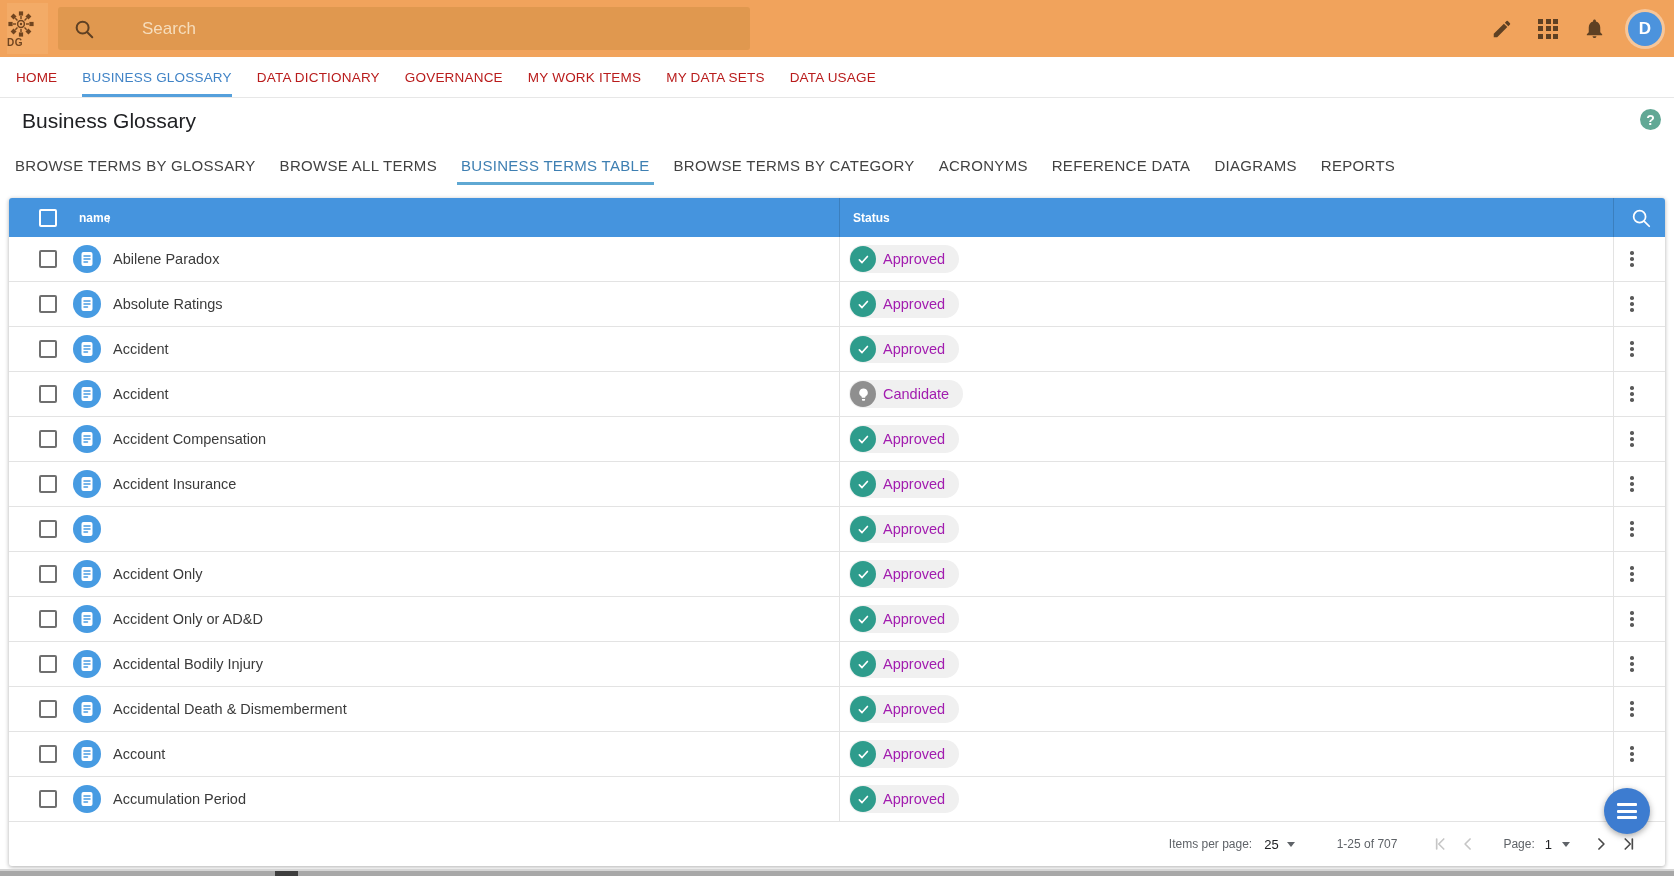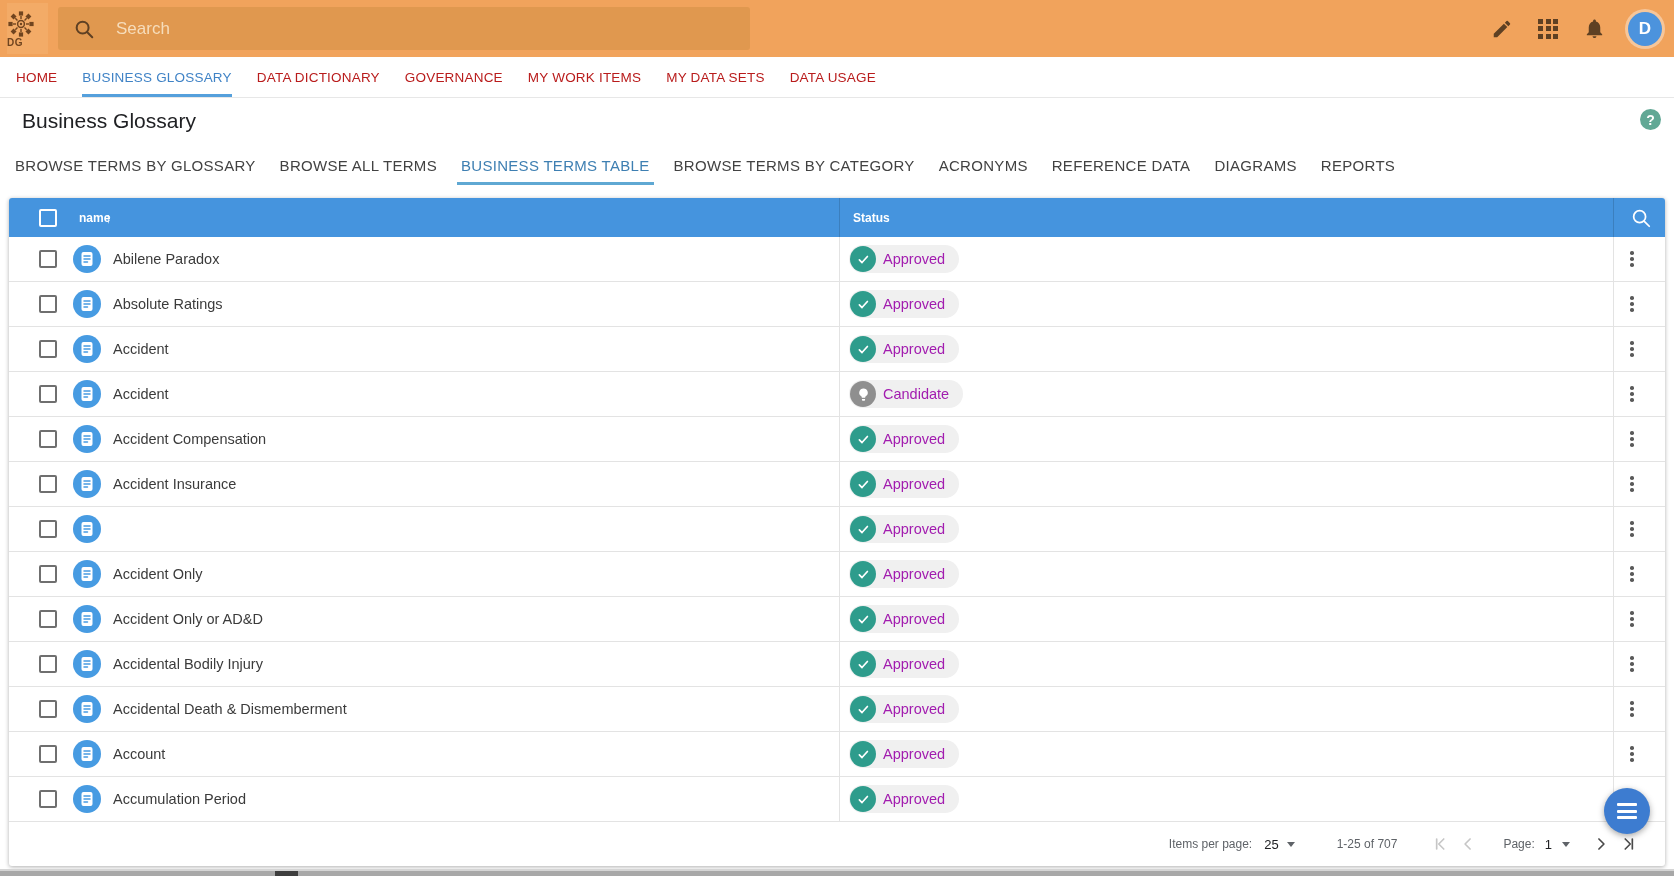--- a/index.html
+++ b/index.html
@@ -7,21 +7,21 @@
   body {
     position: relative; overflow: hidden; background:#fff;
     font-family: "Liberation Sans", sans-serif; color:#3b3b3b;
   }
   
   #appbar { position:absolute; left:0; top:0; width:1674px; height:57px; background:#F1A35C; }
   #logo-tile { position:absolute; left:7px; top:3px; width:41px; height:51px; background:#F3AB67;
     display:flex; flex-direction:column; align-items:flex-start; justify-content:center; cursor:pointer; }
   #logo-tile .dg { font-size:10px; font-weight:bold; color:#70441F; margin-top:-1px; letter-spacing:0.5px; }
   #searchbar { position:absolute; left:58px; top:7px; width:692px; height:43px; background:#E0984F;
-    border-radius:3px; display:flex; align-items:center; }
+    border-radius:3px; display:flex; align-items:center;gap:26px; }
   #searchbar .mag { color:#5E4023; margin-left:15px; display:flex; }
   #search-input { flex:1; background:transparent; border:none; outline:none; margin-left:21px;
     font-size:17px; color:#6b4a26; font-family:"Liberation Sans",sans-serif; }
   #search-input::placeholder { color:#F6DDBC; opacity:1; }
   #appbar-actions { position:absolute; right:12px; top:0; height:57px; display:flex; align-items:center; gap:22px; }
   .abar-btn { width:24px; height:24px; color:#5E4023; display:flex; align-items:center; justify-content:center; cursor:pointer; }
   .grid-ic { display:grid; grid-template-columns:repeat(3,5px); grid-gap:2.5px; }
   .grid-ic i { width:5px; height:5px; background:#5E4023; }
   #avatar { width:34px; height:34px; border-radius:50%; background:#4C93DD; color:#fff; font-size:17px;
     font-weight:bold; display:flex; align-items:center; justify-content:center;

